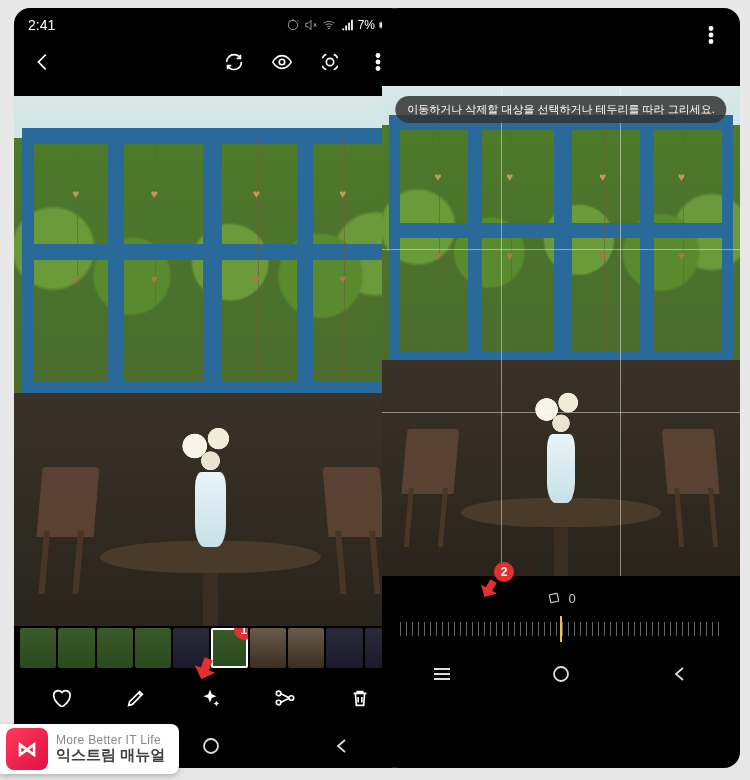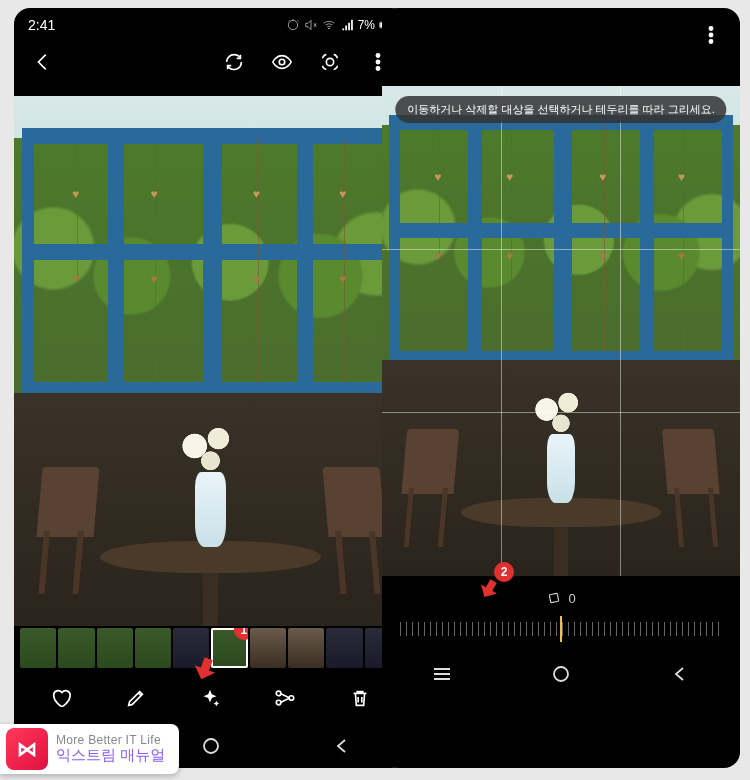--- a/index.html
+++ b/index.html
@@ -110,21 +110,21 @@
   
   .badge { position: absolute; width: 20px; height: 20px; background: #e03030; color: #fff; border-radius: 50%; font-size: 12px; font-weight: 700; display: flex; align-items: center; justify-content: center; z-index: 20; }
   .arrow { position: absolute; z-index: 19; }
   .arrow svg { fill: #e03030; }
 
   
   .watermark { position: absolute; left: 0; bottom: 6px; z-index: 30; display: flex; align-items: center; background: #fff; border-radius: 0 8px 8px 0; padding: 4px 14px 4px 6px; box-shadow: 0 2px 6px rgba(0,0,0,0.25); }
   .wm-logo { width: 42px; height: 42px; border-radius: 8px; background: linear-gradient(135deg,#ff3a5a,#e01040); display: flex; align-items: center; justify-content: center; color: #fff; font-weight: 900; font-size: 20px; margin-right: 8px; }
   .wm-text { display: flex; flex-direction: column; line-height: 1.1; }
   .wm-sub { font-size: 12px; color: #888; letter-spacing: 0.3px; }
-  .wm-main { font-size: 15px; font-weight: 400; color: #8b5cf6; }
+  .wm-main { font-size: 15px; font-weight: 700; color: #404040; }
 </style>
 </head>
 <body>
 
 <div class="stage">
 
   <div class="phone left">
     <div class="status">
       <span>2:41</span>
       <span class="icons">

